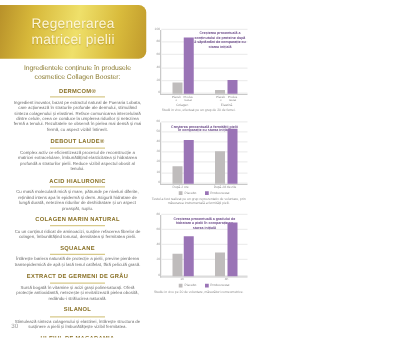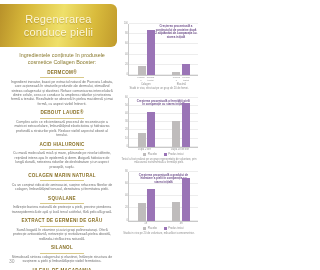--- a/index.html
+++ b/index.html
@@ -112,21 +112,21 @@
   }
 </style>
 </head>
 <body>
 
 <div class="page">
 
   <div class="banner">
     <div class="banner-title">
       <span>Regenerarea</span><br>
-      <span>conduce pielii</span>
+      <span>matricei pielii</span>
     </div>
   </div>
 
   <div class="left">
     <div class="intro">Ingredientele conținute în produsele cosmetice Collagen Booster:</div>
     <div id="ing-list">
         <div class="ing">
           <div class="ing-name">DermCom®</div>
           <div class="ing-rule"></div>
           <div class="ing-desc">Ingredient inovator, bazat pe extractul natural de Pueraria Lobata, care acționează în straturile profunde ale dermului, stimulând sinteza colagenului și elastinei. Reface comunicarea intercelulară dintre celule, ceea ce conduce la umplerea ridurilor și netezirea fermă a tenului. Rezultatele se observă în pielea mai densă și mai fermă, cu aspect vizibil întinerit.</div>

